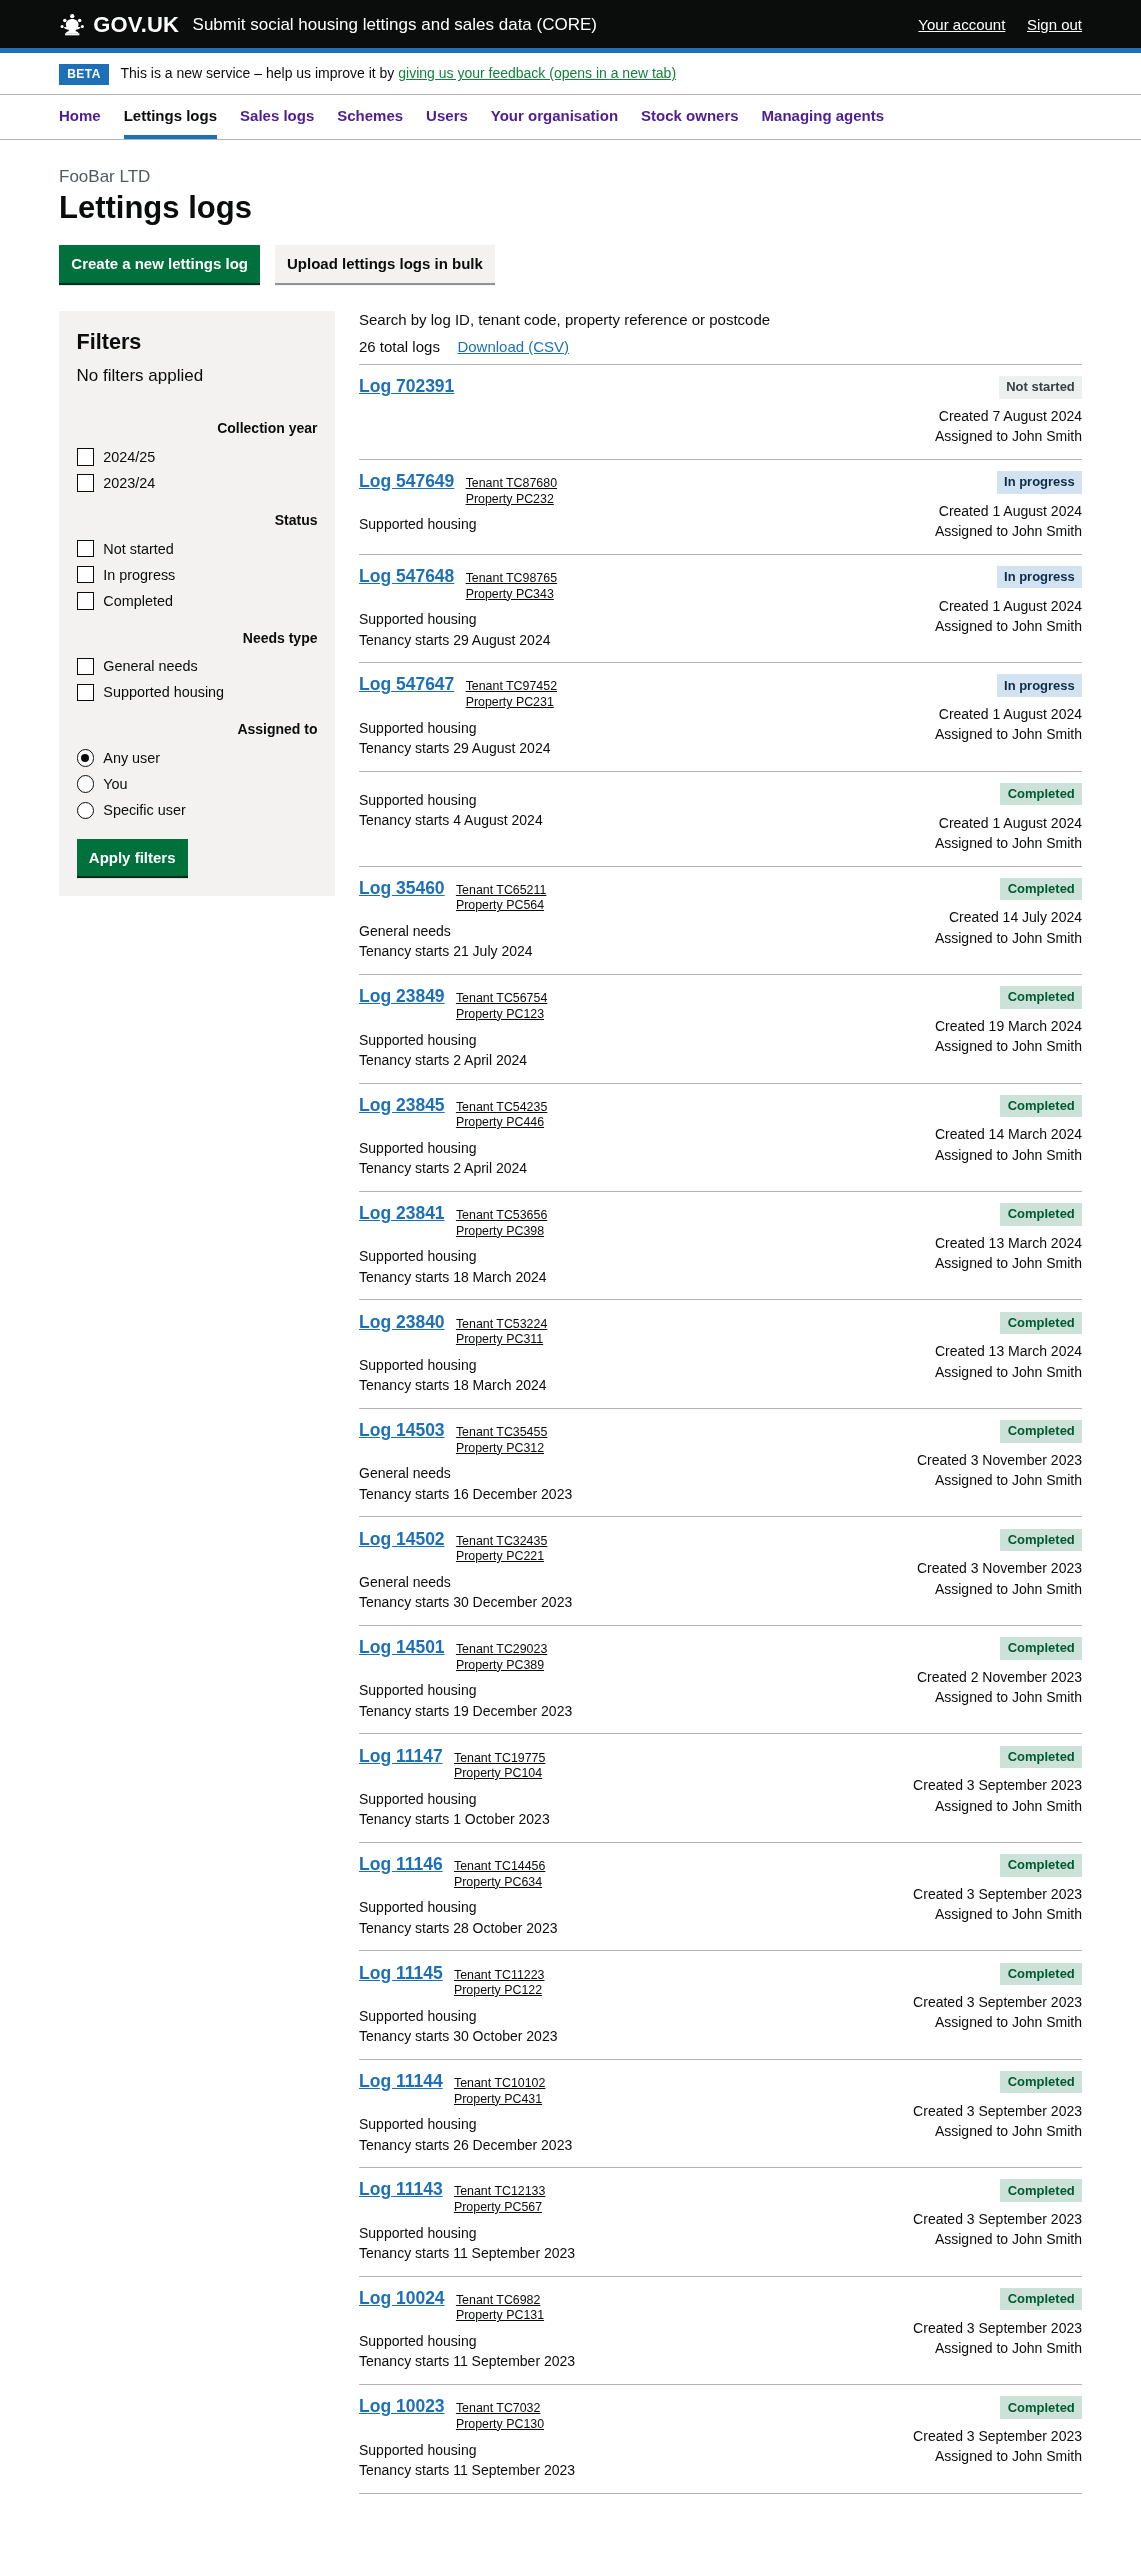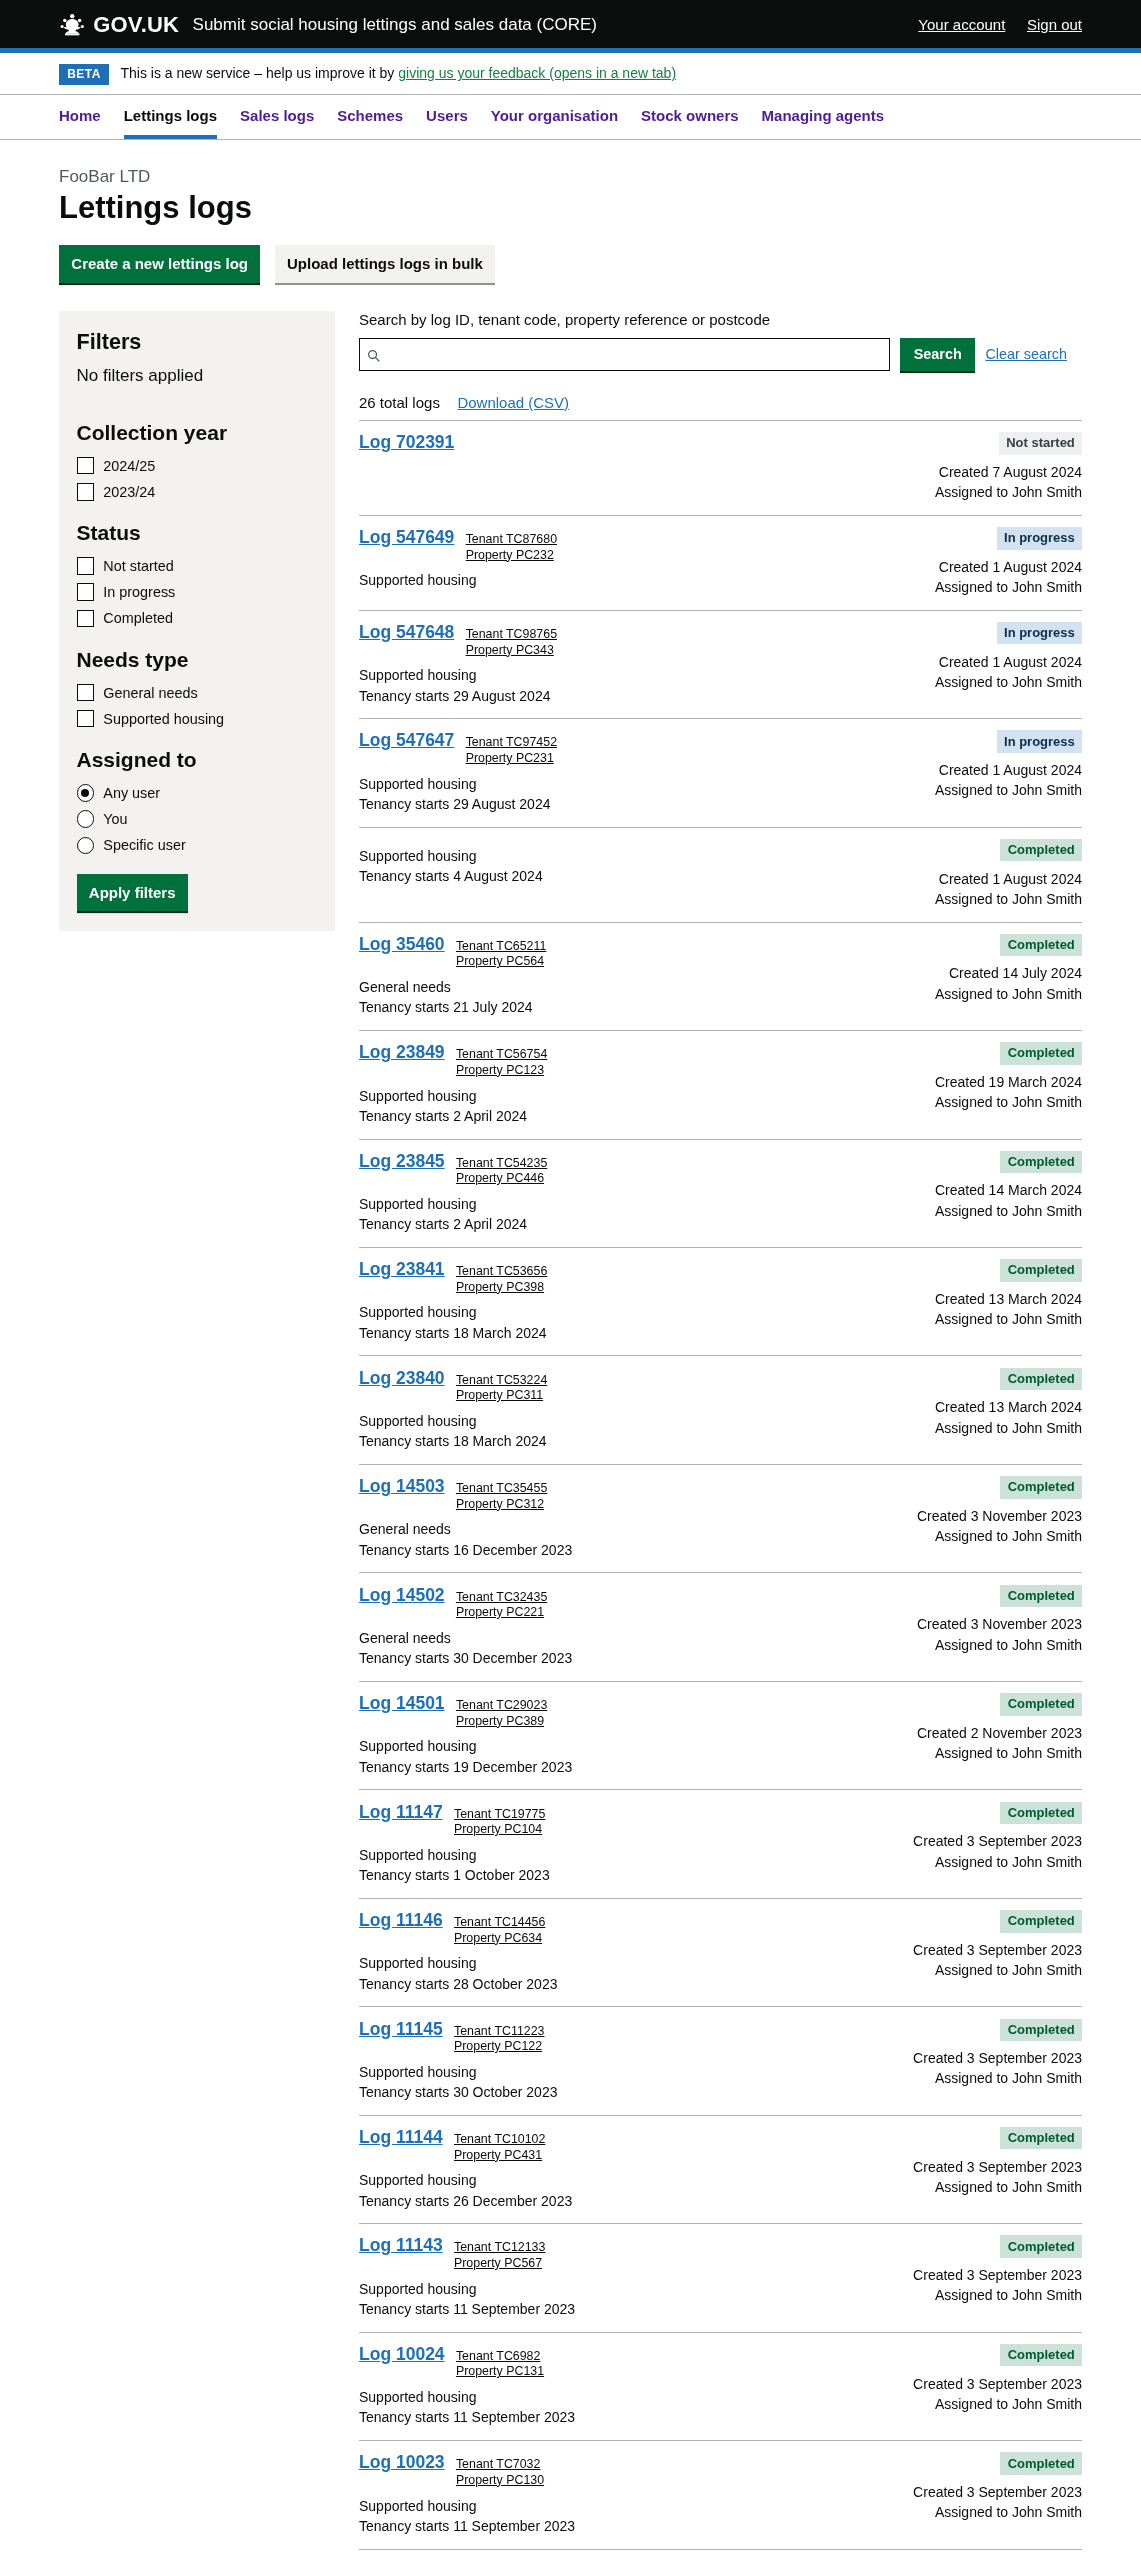--- a/index.html
+++ b/index.html
@@ -142,23 +142,24 @@
     font-size: 21.6px;
     font-weight: bold;
     margin: 2.1px 0 9.3px 0;
   }
   .filters-applied {
     font-size: 17px;
     color: #0b0c0c;
     margin-bottom: 34px;
   }
   .filter-group-title {
-    font-size: 21px;
+    font-size: 14px;
     font-weight: bold;
     margin: 0 0 10.3px 0;
+    text-align: right;
   }
   .filter-group { margin-bottom: 19.6px; }
   .check-row {
     display: flex;
     align-items: center;
     margin-bottom: 8.2px;
   }
   .checkbox {
     width: 17.5px; height: 17.5px;
     border: 1px solid #0b0c0c;
@@ -408,33 +409,20 @@
             <span class="check-label">Specific user</span>
           </label>
         </div>
 
         <button class="btn btn-green">Apply filters</button>
       </div>
     </div>
 
     <div class="results-col">
       <label class="search-label">Search by log ID, tenant code, property reference or postcode</label>
-      <div class="search-row">
-        <div class="search-input-wrap">
-          <span class="mag">
-            <svg viewBox="0 0 24 24" width="13.4" height="13.4" fill="none" stroke="#505a5f" stroke-width="2.4">
-              <circle cx="10" cy="10" r="7"></circle>
-              <line x1="15" y1="15" x2="22" y2="22"></line>
-            </svg>
-          </span>
-          <input class="search-input" type="text" value="" placeholder="" style="">
-        </div>
-        <button class="search-btn">Search</button>
-        <a href="#" class="clear-search">Clear search</a>
-      </div>
 
       <div class="count-row">
         <span class="count-total">26 total logs</span>
         <a href="#" class="count-download">Download (CSV)</a>
       </div>
 
       <div class="log-list">
 
         <div class="log-row">
           <div class="log-left">

